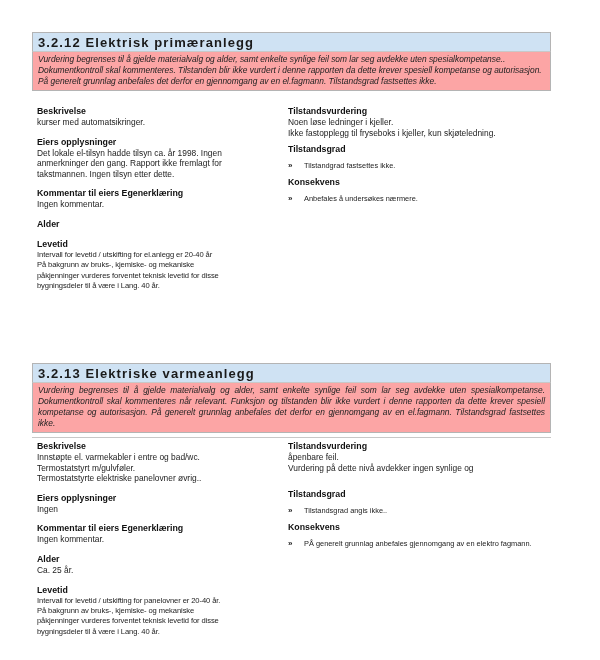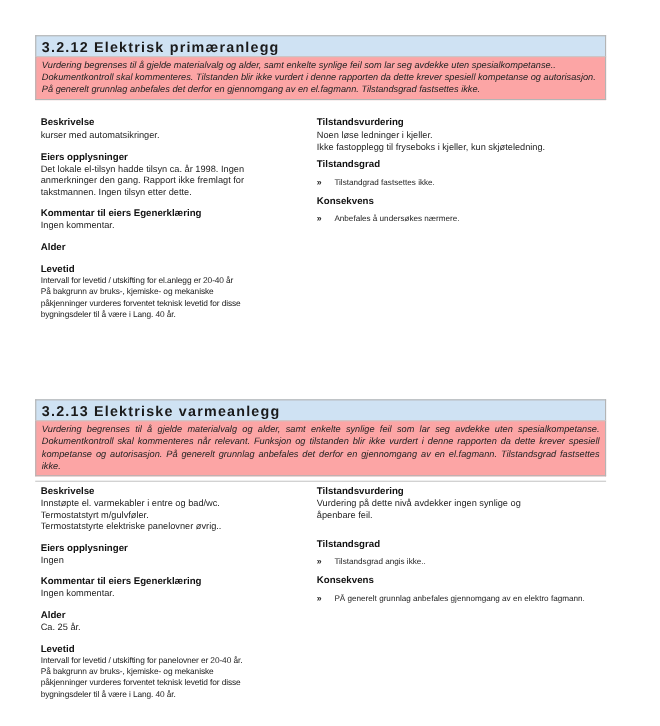--- a/index.html
+++ b/index.html
@@ -110,22 +110,22 @@
     <div class="small">Intervall for levetid / utskifting for panelovner er 20-40 år.</div>
     <div class="small">På bakgrunn av bruks-, kjemiske- og mekaniske</div>
     <div class="small">påkjenninger vurderes forventet teknisk levetid for disse</div>
     <div class="small">bygningsdeler til å være i Lang.  40 år.</div>
   </div>
 </div>
 
 <div class="col" style="left:288px; top:441px; width:262px;">
   <div class="block gap-lg">
     <div class="label">Tilstandsvurdering</div>
+    <div>åpenbare feil.</div>
     <div>Vurdering på dette nivå avdekker ingen synlige og</div>
-    <div>åpenbare feil.</div>
   </div>
   <div>
     <div class="label">Tilstandsgrad</div>
     <div class="bullet">
       <span class="mark">»</span>
       <span>Tilstandsgrad angis ikke..</span>
     </div>
   </div>
   <div>
     <div class="label">Konsekvens</div>

